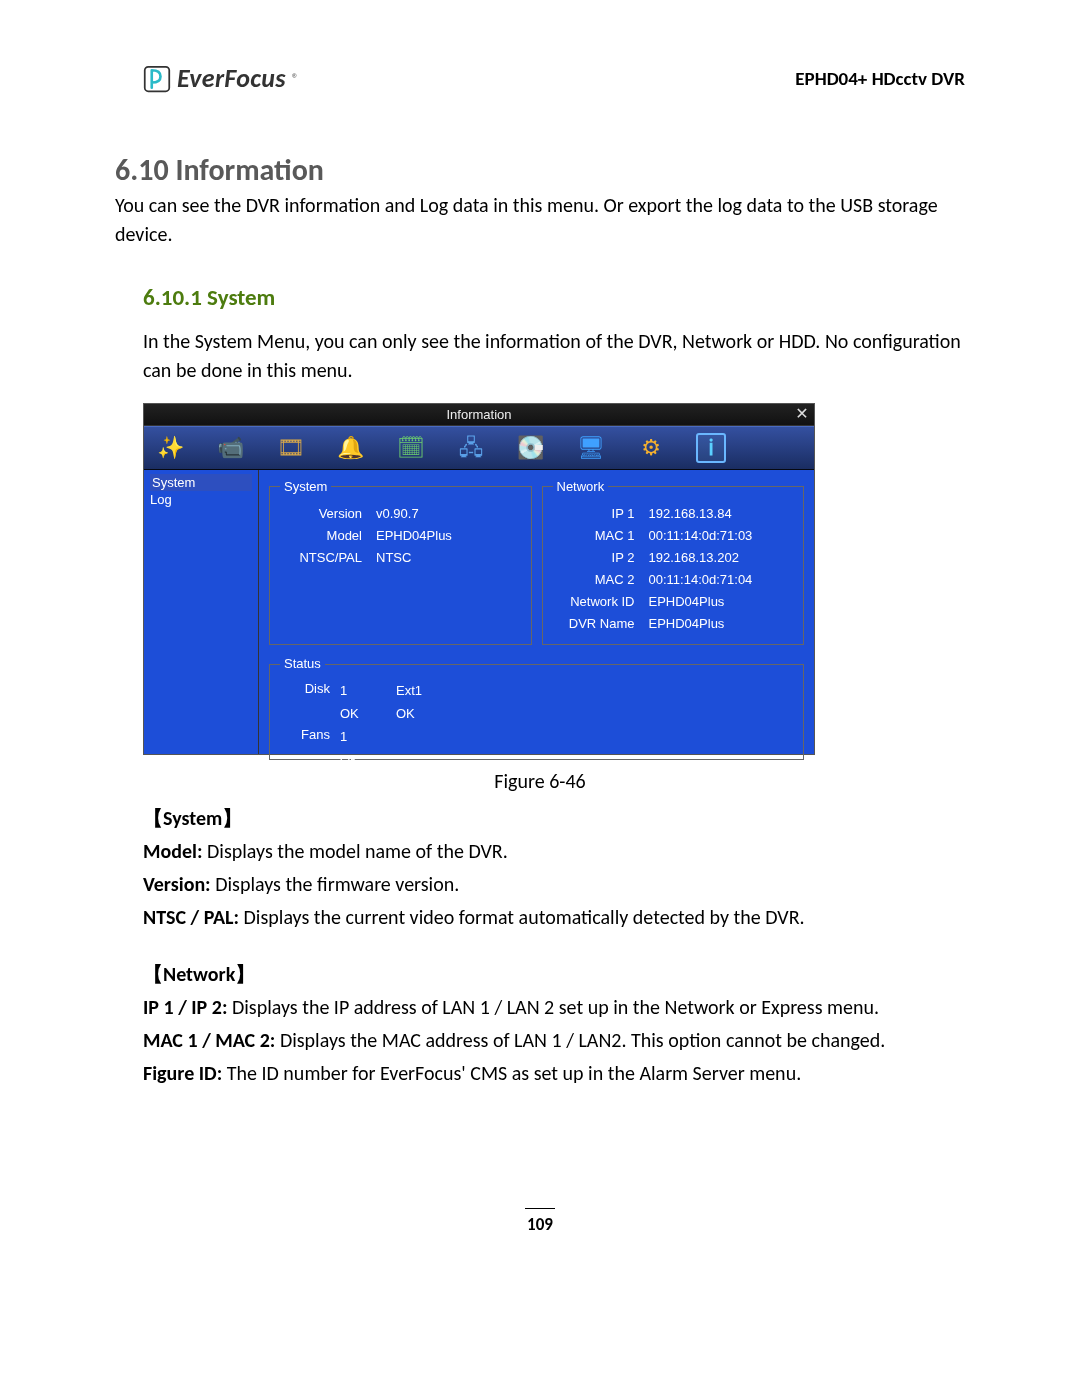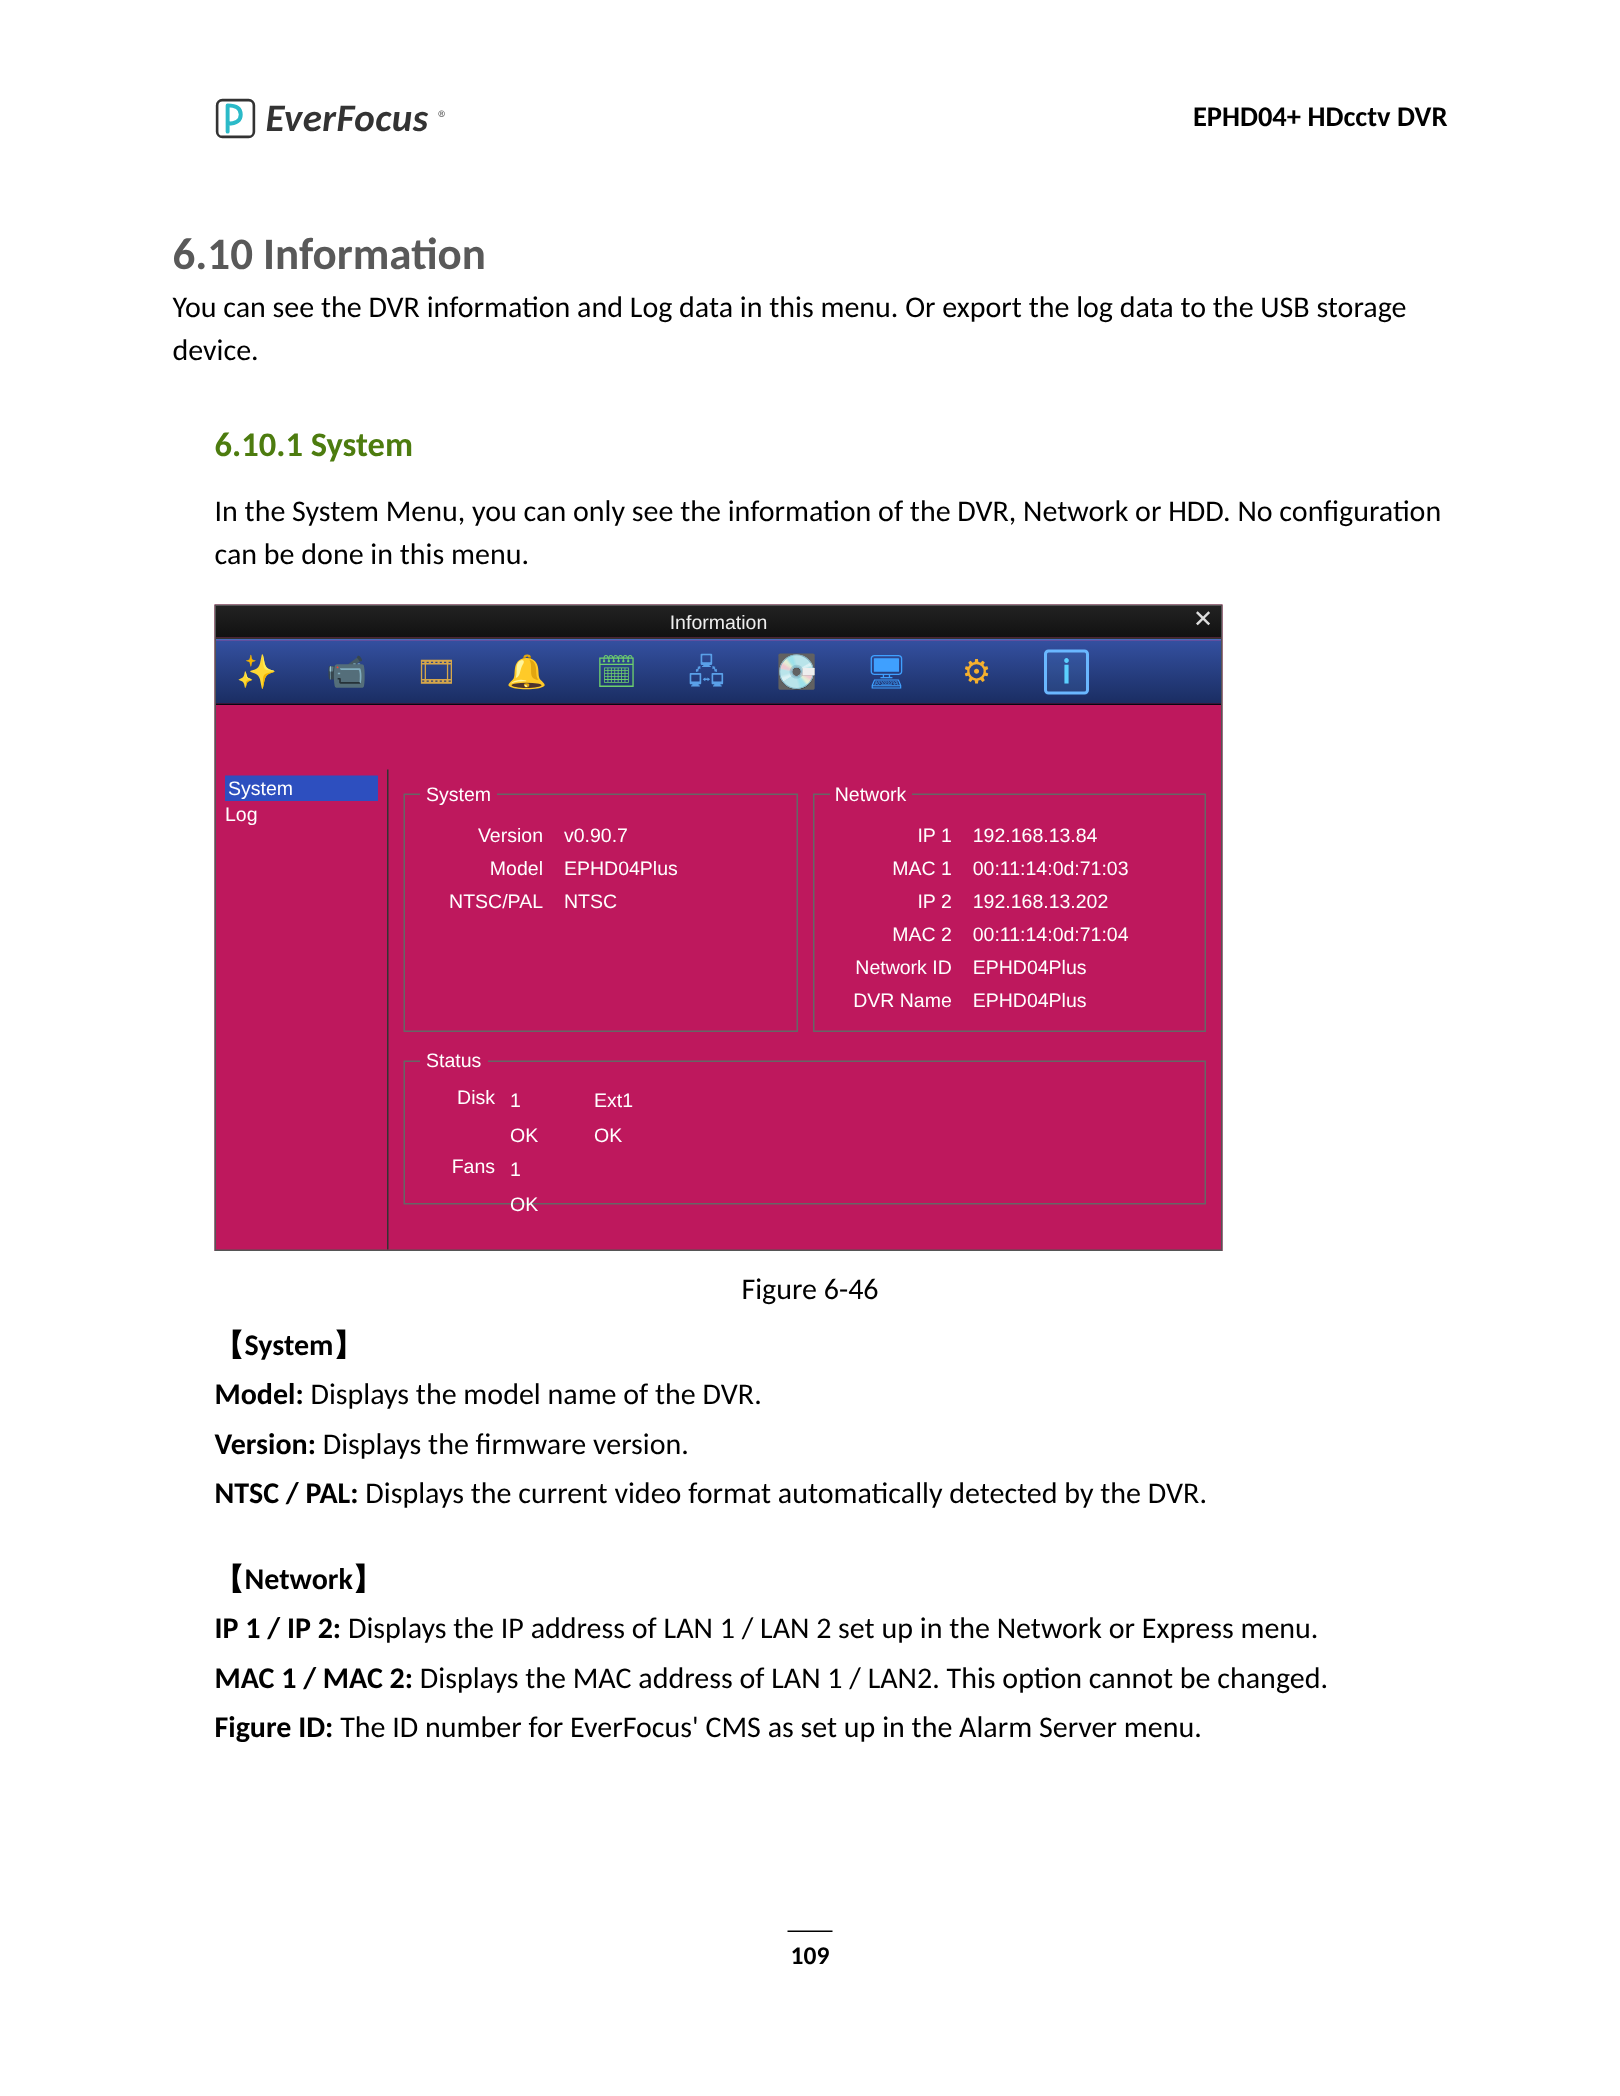--- a/index.html
+++ b/index.html
@@ -22,21 +22,21 @@
 
   h1.section { font-size: 30px; color: #595959; font-weight: bold; }
   p.intro { font-size: 20px; margin-bottom: 32px; }
   h2.subsection { font-size: 23px; color: #4d7c0f; font-weight: bold; margin-left: 28px; margin-bottom: 12px; }
   p.subintro { font-size: 20px; margin-left: 28px; margin-bottom: 18px; }
 
   .screenshot {
     margin-left: 28px;
     width: 672px;
     border: 1px solid #555;
-    background: #be185d;
+    background: #1d4ed8;
     color: #fff;
     font-family: Arial, sans-serif;
     font-size: 13px;
   }
   .ss-titlebar {
     background: linear-gradient(#222,#111);
     height: 22px;
     position: relative;
     text-align: center;
     line-height: 22px;
@@ -65,21 +65,21 @@
   .ss-toolbar .icon {
     width: 30px; height: 30px;
     display: flex; align-items: center; justify-content: center;
     font-size: 22px;
   }
   .ss-toolbar .icon.active {
     border: 2px solid #6ab7ff;
     border-radius: 3px;
     background: rgba(106,183,255,0.12);
   }
-  .ss-body { display: flex; height: 320px; margin-top: 43px; }
+  .ss-body { display: flex; height: 284px; }
   .ss-sidebar {
     width: 115px;
     border-right: 1px solid #333;
     padding: 4px 6px;
     font-size: 13px;
   }
   .ss-sidebar .item { color: #fff; line-height: 17px; }
   .ss-sidebar .item.selected { background: #2d4fbf; padding: 0 2px; }
   .ss-main { flex: 1; padding: 8px 10px; position: relative; }
   fieldset.ss-group {

